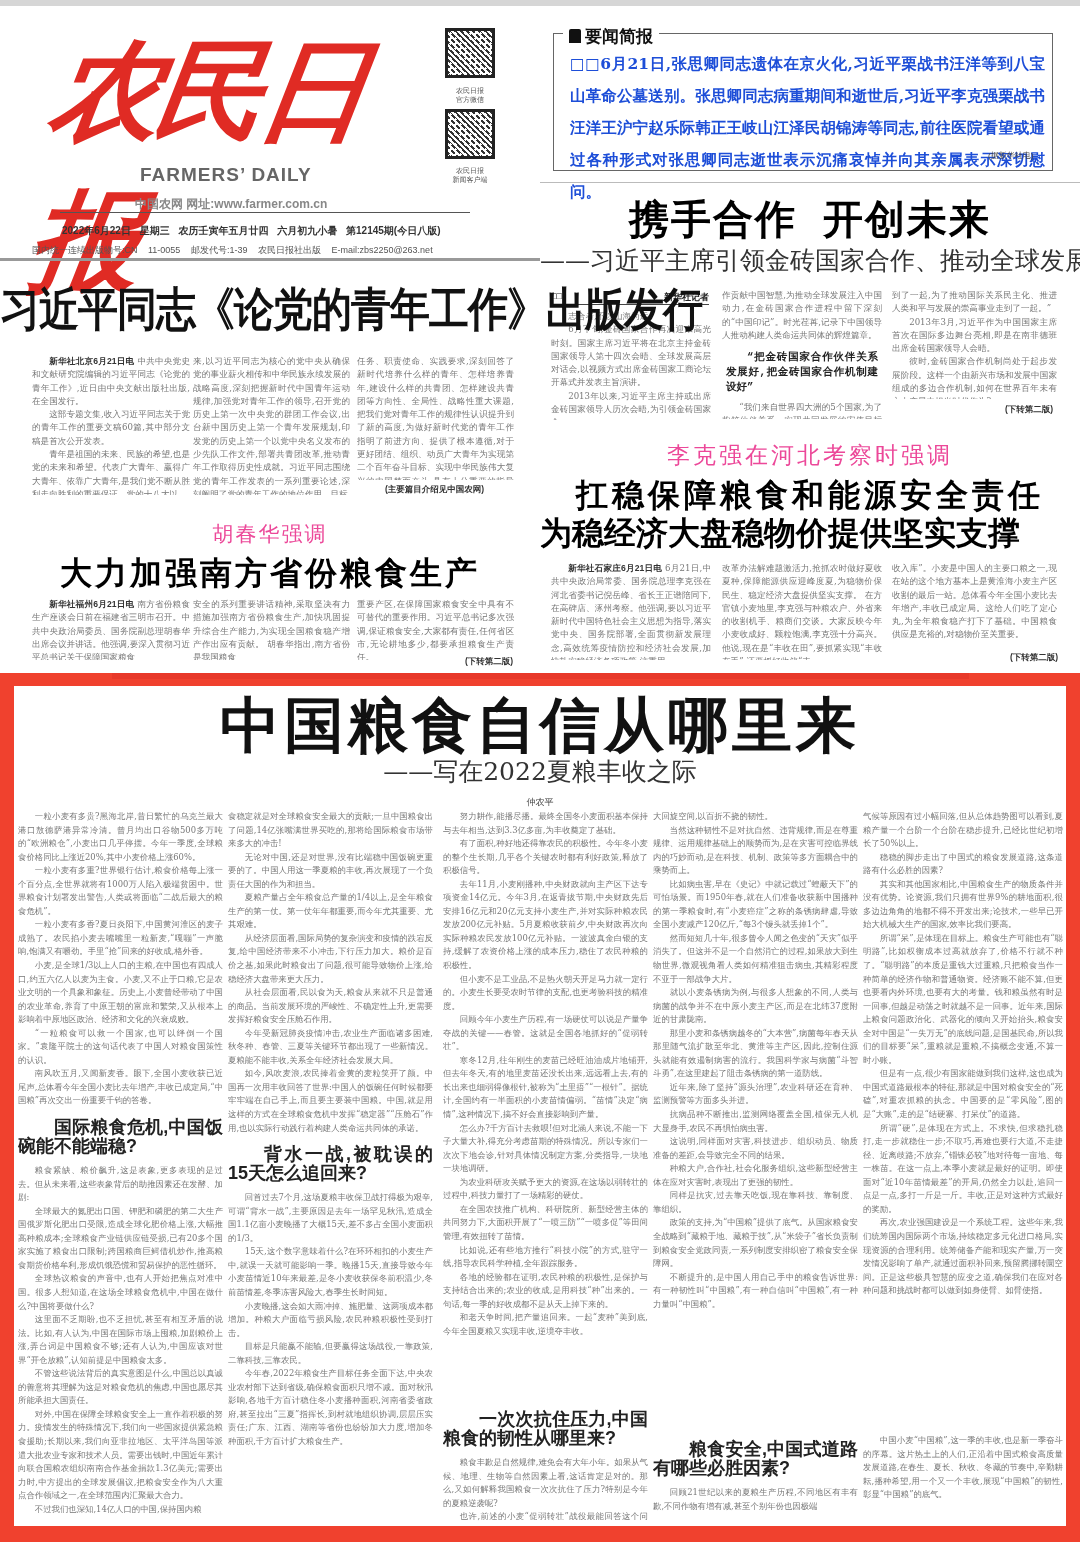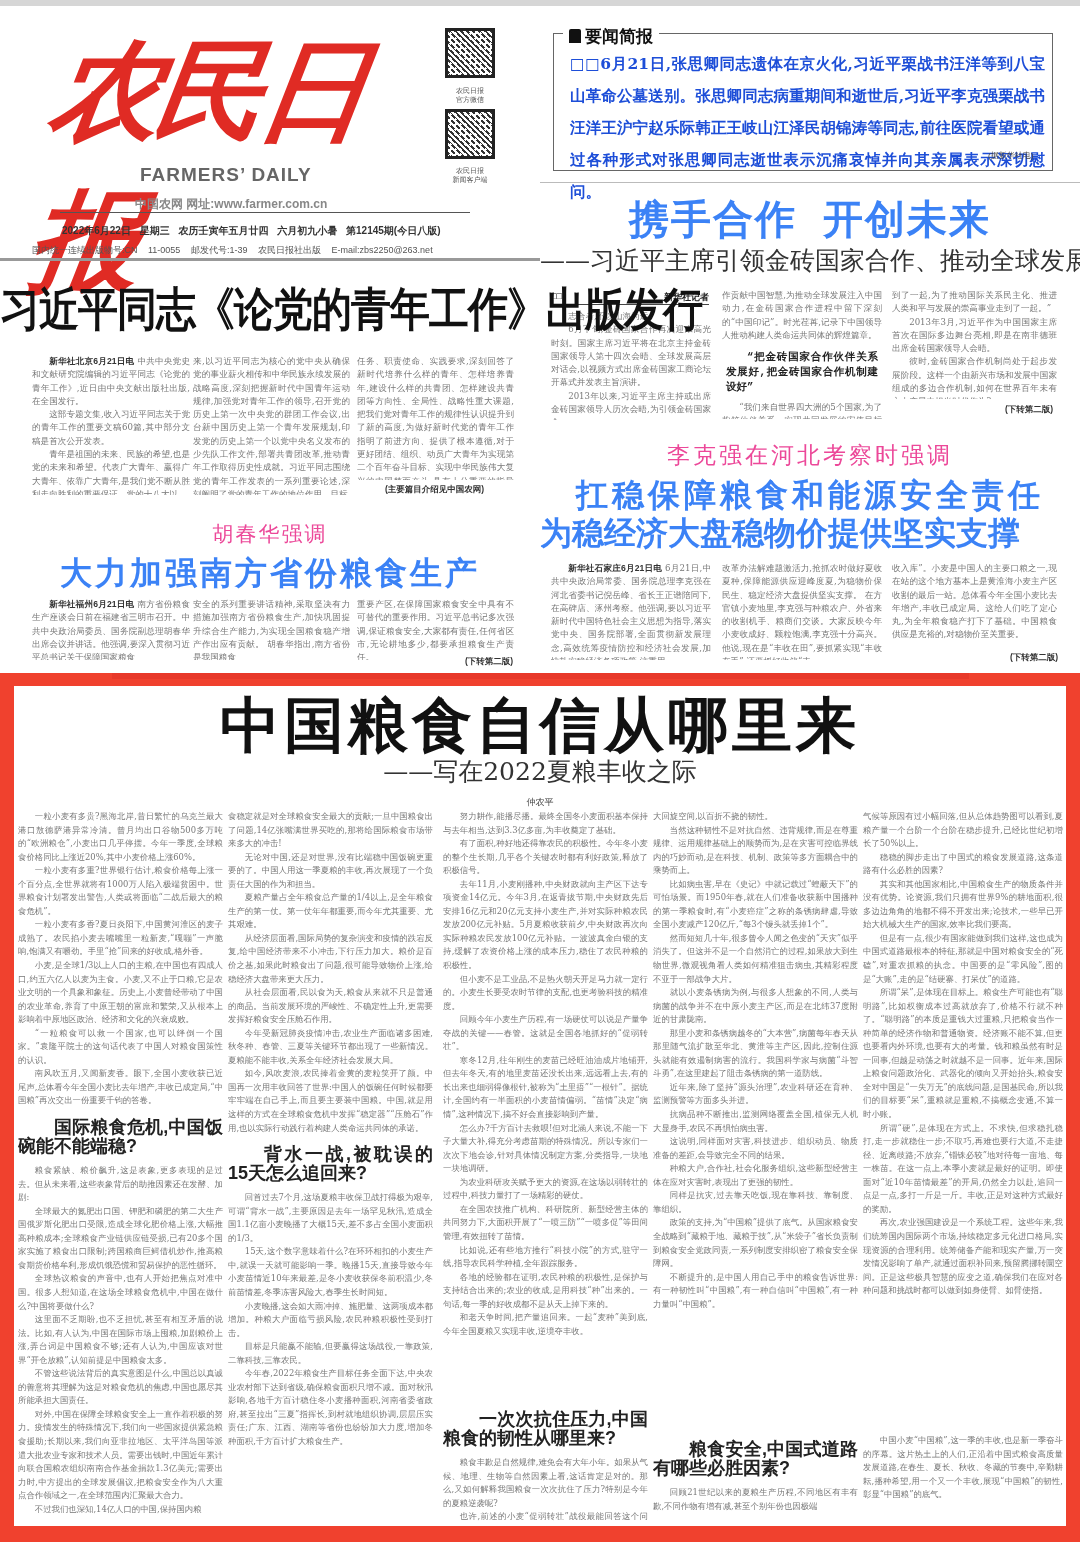--- a/index.html
+++ b/index.html
@@ -16,21 +16,21 @@
 .qr{width:50px;height:50px;background:
  repeating-linear-gradient(90deg,#222 0 3px,#fff 3px 6px),#222;border:3px solid #222;position:absolute;
  background-image:radial-gradient(#fff 30%,transparent 31%),linear-gradient(45deg,#333 25%,#fff 25%,#fff 50%,#333 50%,#333 75%,#fff 75%);background-size:5px 5px,6px 6px}
 .qrlabel{font-family:"Liberation Sans",sans-serif;font-size:7px;color:#555;text-align:center;width:60px;line-height:9px}
 .hline{height:2px;background:#999}
 .brief{left:553px;top:33px;width:500px;height:138px;border:1px solid #666}
 .brief-title{left:563px;top:25px;background:#fff;padding:0 6px;font-family:"Liberation Sans",sans-serif;font-weight:bold;font-size:17px;color:#111}
 .brief-icon{display:inline-block;width:12px;height:14px;background:#111;margin-right:4px;vertical-align:-1px;border-radius:2px 2px 0 0}
 .brief-text{left:570px;top:48px;width:475px;font-size:15.5px;font-weight:bold;line-height:32px;color:#1d4ed8;text-align:justify}
 .brief-src{left:988px;top:150px;font-family:"Liberation Sans",sans-serif;font-size:8px;color:#444}
-.h-big{font-family:"DejaVu Serif",serif;font-weight:bold;color:#3b82f6;white-space:nowrap}
+.h-big{font-family:"DejaVu Serif",serif;font-weight:bold;color:#000000;white-space:nowrap}
 .h-sans{font-family:"Liberation Sans",sans-serif;font-weight:bold;color:#111;white-space:nowrap}
 .sub{font-family:"DejaVu Serif",serif;color:#ec4899;white-space:nowrap}
 .col{font-size:8.6px;line-height:13.3px;color:#777;text-align:justify;overflow:hidden}
 .col b{color:#333;font-family:"Liberation Sans",sans-serif}
 .col p{text-indent:2em}
 .note{font-family:"Liberation Sans",sans-serif;font-size:8.5px;font-weight:bold;color:#333}
 .redframe{left:0;top:673px;width:1080px;height:869px;border:14px solid #f0412e;border-top-width:13px;border-bottom-width:16px}
 .redtab{left:112px;top:673px;width:857px;height:6px;background:#e8392a}
 .feature-title{left:0;top:686px;width:1080px;text-align:center;font-family:"Liberation Sans",sans-serif;font-weight:bold;font-size:60px;letter-spacing:4px;color:#111}
 .feature-sub{left:0;top:755px;width:1080px;text-align:center;font-size:25px;color:#333}
@@ -219,19 +219,19 @@
   </div>
   <div class="sect">粮食安全,中国式道路有哪些必胜因素?</div>
   <p>回顾21世纪以来的夏粮生产历程,不同地区有丰有歉,不同作物有增有减,甚至个别年份也因极端</p>
 </div>
 
 <div class="abs fcol" style="left:863px;width:200px">
   <div style="height:610px;overflow:hidden">
     <p style="text-indent:0">气候等原因有过小幅回落,但从总体趋势图可以看到,夏粮产量一个台阶一个台阶在稳步提升,已经比世纪初增长了50%以上。</p>
     <p>稳稳的脚步走出了中国式的粮食发展道路,这条道路有什么必胜的因素?</p>
     <p>其实和其他国家相比,中国粮食生产的物质条件并没有优势。论资源,我们只拥有世界9%的耕地面积,很多边边角角的地都不得不开发出来;论技术,一些早已开始大机械大生产的国家,效率比我们要高。</p>
+    <p>所谓“呆”,是体现在目标上。粮食生产可能也有“聪明路”,比如权衡成本过高就放弃了,价格不行就不种了。“聪明路”的本质是重钱大过重粮,只把粮食当作一种简单的经济作物和普通物资。经济账不能不算,但更也要看内外环境,也要有大的考量。钱和粮虽然有时是一回事,但越是动荡之时就越不是一回事。近年来,国际上粮食问题政治化、武器化的倾向又开始抬头,粮食安全对中国是“一失万无”的底线问题,是国基民命,所以我们的目标要“呆”,重粮就是重粮,不搞概念变通,不算一时小账。</p>
     <p>但是有一点,很少有国家能做到我们这样,这也成为中国式道路最根本的特征,那就是中国对粮食安全的“死磕”,对重农抓粮的执念。中国要的是“零风险”,图的是“大账”,走的是“结硬寨、打呆仗”的道路。</p>
-    <p>所谓“呆”,是体现在目标上。粮食生产可能也有“聪明路”,比如权衡成本过高就放弃了,价格不行就不种了。“聪明路”的本质是重钱大过重粮,只把粮食当作一种简单的经济作物和普通物资。经济账不能不算,但更也要看内外环境,也要有大的考量。钱和粮虽然有时是一回事,但越是动荡之时就越不是一回事。近年来,国际上粮食问题政治化、武器化的倾向又开始抬头,粮食安全对中国是“一失万无”的底线问题,是国基民命,所以我们的目标要“呆”,重粮就是重粮,不搞概念变通,不算一时小账。</p>
     <p>所谓“硬”,是体现在方式上。不求快,但求稳扎稳打,走一步就稳住一步;不取巧,再难也要行大道,不走捷径、近离歧路;不放弃,“锱铢必较”地对待每一亩地、每一株苗。在这一点上,本季小麦就是最好的证明。即使面对“近10年苗情最差”的开局,仍然全力以赴,追回一点是一点,多打一斤是一斤。丰收,正是对这种方式最好的奖励。</p>
     <p>再次,农业强国建设是一个系统工程。这些年来,我们统筹国内国际两个市场,持续稳定多元化进口格局,实现资源的合理利用。统筹储备产能和现实产量,万一突发情况影响了单产,就通过面积补回来,预留腾挪转圜空间。正是这些极具智慧的应变之道,确保我们在应对各种问题和挑战时都可以做到如身使臂、如臂使指。</p>
   </div>
   <p style="margin-top:14px">中国小麦“中国粮”,这一季的丰收,也是新一季奋斗的序幕。这片热土上的人们,正沿着中国式粮食高质量发展道路,在春生、夏长、秋收、冬藏的节奏中,辛勤耕耘,播种希望,用一个又一个丰收,展现“中国粮”的韧性,彰显“中国粮”的底气。</p>
 </div>
 
 </body></html>

